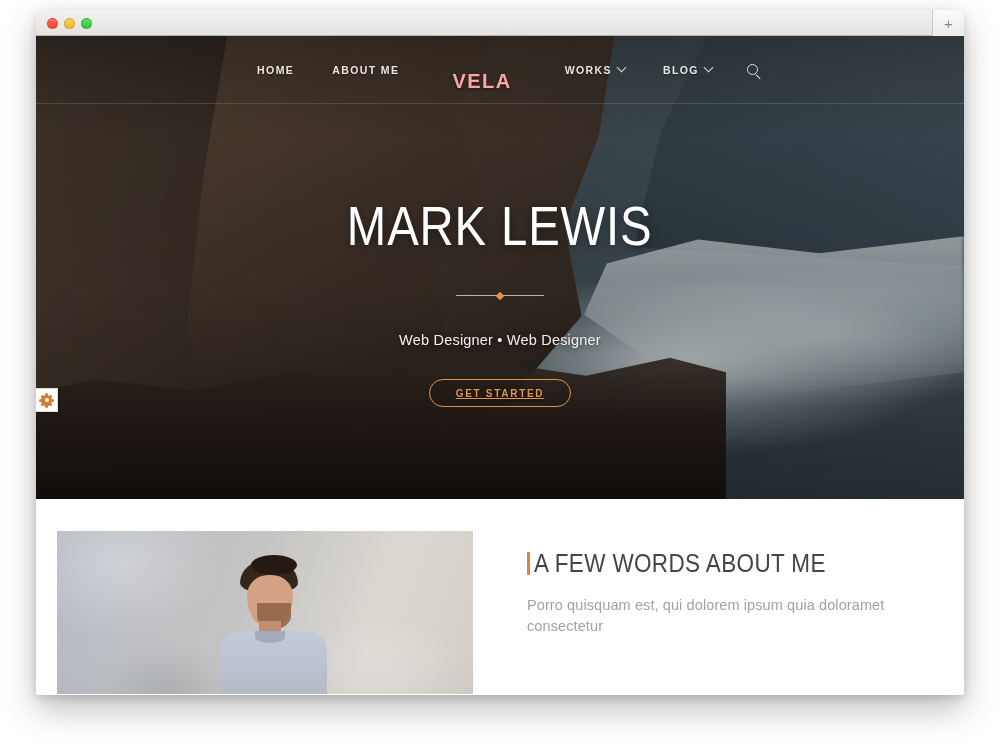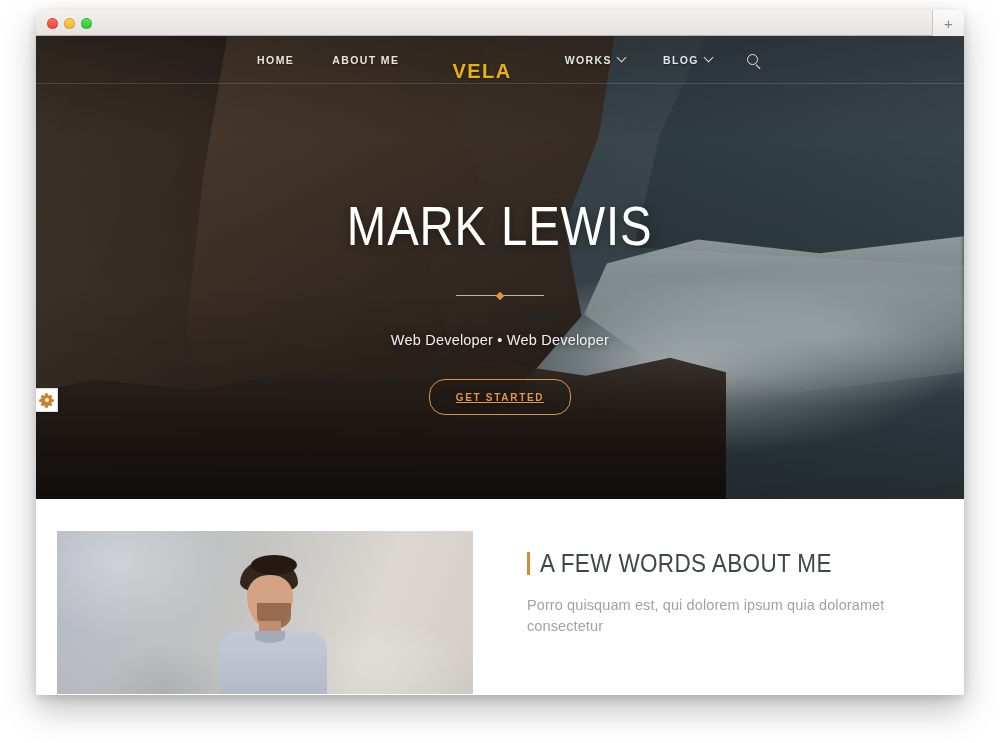--- a/index.html
+++ b/index.html
@@ -145,21 +145,21 @@
     position: absolute; inset: 0;
     background:
       linear-gradient(to bottom, rgba(0,0,0,0.40) 0%, rgba(0,0,0,0.12) 22%, rgba(0,0,0,0.05) 55%, rgba(0,0,0,0.28) 100%);
   }
 
   
   #navbar {
     position: absolute;
     left: 0; top: 0;
     width: 100%;
-    height: 48px;
+    height: 68px;
     z-index: 6;
     display: flex;
     align-items: center;
     justify-content: center;
     border-bottom: 1px solid rgba(255,255,255,0.14);
     padding-left: 8px;
   }
   #nav-inner {
     display: flex;
     align-items: center;
@@ -180,21 +180,21 @@
     text-shadow: 0 1px 2px rgba(0,0,0,0.45);
   }
   .caret {
     display: inline-block;
     width: 7px; height: 7px;
     border-right: 1.3px solid #ddd8d2;
     border-bottom: 1.3px solid #ddd8d2;
     transform: translateY(-2px) rotate(45deg);
   }
   #brand-logo {
-    color: #eab308;
+    color: #fca5a5;
     font-size: 20px;
     font-weight: bold;
     letter-spacing: 1.5px;
     padding: 0 34px;
     text-shadow: 0 1px 3px rgba(0,0,0,0.5);
     font-family: "Liberation Sans", sans-serif;
     margin-top: 23px;
   }
   #search-btn {
     padding: 0 12px 0 16px;
@@ -257,21 +257,21 @@
     color: #f2efec;
     font-size: 14.5px;
     letter-spacing: 0.2px;
     text-shadow: 0 1px 5px rgba(0,0,0,0.5);
   }
   #cta-button {
     margin-top: 20px;
     display: inline-flex;
     align-items: center;
     justify-content: center;
-    height: 36px;
+    height: 28px;
     padding: 1px 26px;
     border: 1.5px solid #dd9445;
     border-radius: 16px;
     color: #e2964a;
     font-size: 10px;
     font-weight: bold;
     letter-spacing: 1.7px;
     text-transform: uppercase;
     background: rgba(0,0,0,0.04);
     cursor: pointer;
@@ -379,21 +379,21 @@
     position: absolute; left: 46px; top: 72px; width: 30px; height: 12px;
     background: #a3abb9; border-radius: 0 0 50% 50%;
   }
   #about-photo-shadow {
     position: absolute; inset: 0;
     background: linear-gradient(to top, rgba(120,120,120,0.12), rgba(0,0,0,0) 40%);
   }
 
   #about-text { flex: 1; min-width: 0; padding-top: 18px; }
   #about-heading {
-    display: flex; align-items: center; gap: 10px;
+    display: flex; align-items: center; gap: 4px;
     color: #41464b;
     font-size: 25px;
     font-weight: normal;
     letter-spacing: 0.4px;
     text-transform: uppercase;
     font-family: "Liberation Sans Narrow", "Liberation Sans", sans-serif;
     transform-origin: left center;
   }
   #about-heading-bar {
     display: inline-block;
@@ -464,21 +464,21 @@
             <span class="mag"></span>
           </span>
         </div>
       </nav>
 
       <div id="hero-content">
         <h1 id="hero-title">MARK LEWIS</h1>
         <div id="hero-divider">
           <span id="hero-divider-diamond"></span>
         </div>
-        <p id="hero-subtitle">Web Developer • Web Developer</p>
+        <p id="hero-subtitle">Web Designer • Web Designer</p>
         <a id="cta-button" href="#">GET STARTED</a>
       </div>
 
       <div id="style-switcher">
         <span class="gear"></span>
       </div>
     </section>
 
     <section id="about">
       <div id="about-inner">

